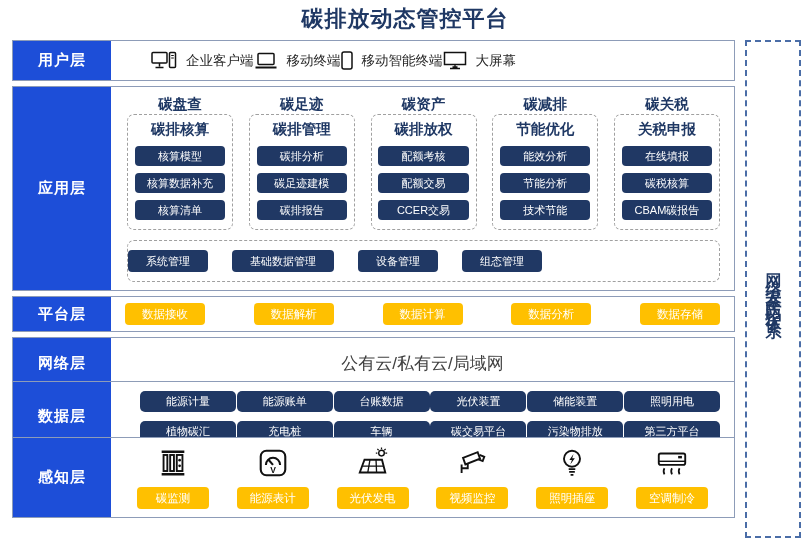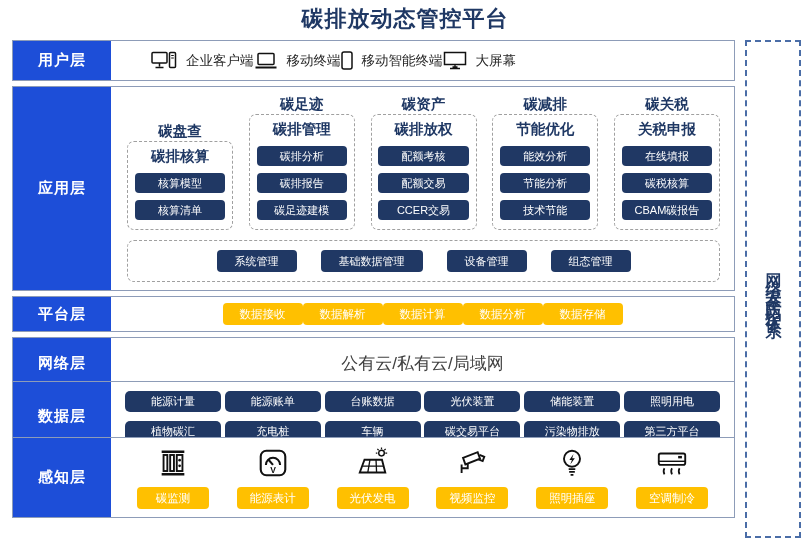--- a/index.html
+++ b/index.html
@@ -35,41 +35,41 @@
   .app-col-header{text-align:center;color:#1f3864;font-weight:bold;font-size:14.5px;height:18px;}
   .app-group{border:1.5px dashed #a0a0a0;border-radius:7px;padding:3px 5px 9px;margin-top:1px;}
   .app-group-title{text-align:center;color:#1f3864;font-weight:bold;font-size:14.5px;margin:2px 0 1px;}
   .pill{
     background:#203864;color:#fff;font-size:11px;border-radius:4px;height:20px;
     display:flex;align-items:center;justify-content:center;white-space:nowrap;
   }
   .app-group .pill{margin:7px auto 0;width:96%;}
   .app-common{
     margin:10px 14px 0 16px;border:1.5px dashed #a0a0a0;border-radius:7px;height:40px;
-    display:flex;align-items:center;justify-content:center;gap:24px;
+    display:flex;align-items:center;gap:24px;
   }
   .app-common .pill{height:22px;padding:0 18px;}
 
   
   #row-platform{top:296px;height:36px;}
-  .platform-body{display:flex;align-items:center;justify-content:center;padding:0 14px;}
+  .platform-body{display:flex;align-items:center;justify-content:space-between;padding:0 14px;}
   .ybtn{
     background:#ffc000;color:#fff;font-size:11.5px;border-radius:4px;height:22px;
     min-width:80px;display:flex;align-items:center;justify-content:center;padding:0 8px;
     box-sizing:border-box;white-space:nowrap;
   }
 
   
   #row-network{top:337px;height:53px;}
   .network-body{display:flex;align-items:center;justify-content:center;font-size:17px;color:#404040;}
 
   
   #row-data{top:381px;height:71px;}
   .data-body{display:flex;flex-direction:column;justify-content:center;gap:9px;padding:0 14px;}
-  .data-row{display:flex;justify-content:space-between;}
+  .data-row{display:flex;justify-content:space-between;margin-left:15px;}
   .data-row .pill{width:96px;height:21px;border-radius:5px;}
 
   
   #row-perception{top:437px;height:81px;}
   .sense-body{display:flex;justify-content:space-between;padding:5px 14px 8px;}
   .sense-item{width:96px;display:flex;flex-direction:column;align-items:center;justify-content:space-between;}
   .sense-icon{height:40px;display:flex;align-items:center;justify-content:center;}
   .sense-item .ybtn{width:72px;min-width:0;}
 
   
@@ -133,31 +133,32 @@
 <div class="layer-row" id="row-app">
   <div class="layer-label">应用层</div>
   <div class="layer-body">
     <div class="app-cols">
 
       <div class="app-col">
         <div class="app-col-header">碳盘查</div>
         <div class="app-group">
           <div class="app-group-title">碳排核算</div>
           <div class="pill">核算模型</div>
+          <div class="pill">核算数据补充</div>
           <div class="pill">核算清单</div>
         </div>
       </div>
 
       <div class="app-col">
         <div class="app-col-header">碳足迹</div>
         <div class="app-group">
           <div class="app-group-title">碳排管理</div>
           <div class="pill">碳排分析</div>
+          <div class="pill">碳足迹建模</div>
           <div class="pill">碳排报告</div>
-          <div class="pill">碳足迹建模</div>
         </div>
       </div>
 
       <div class="app-col">
         <div class="app-col-header">碳资产</div>
         <div class="app-group">
           <div class="app-group-title">碳排放权</div>
           <div class="pill">配额考核</div>
           <div class="pill">配额交易</div>
           <div class="pill">CCER交易</div>

